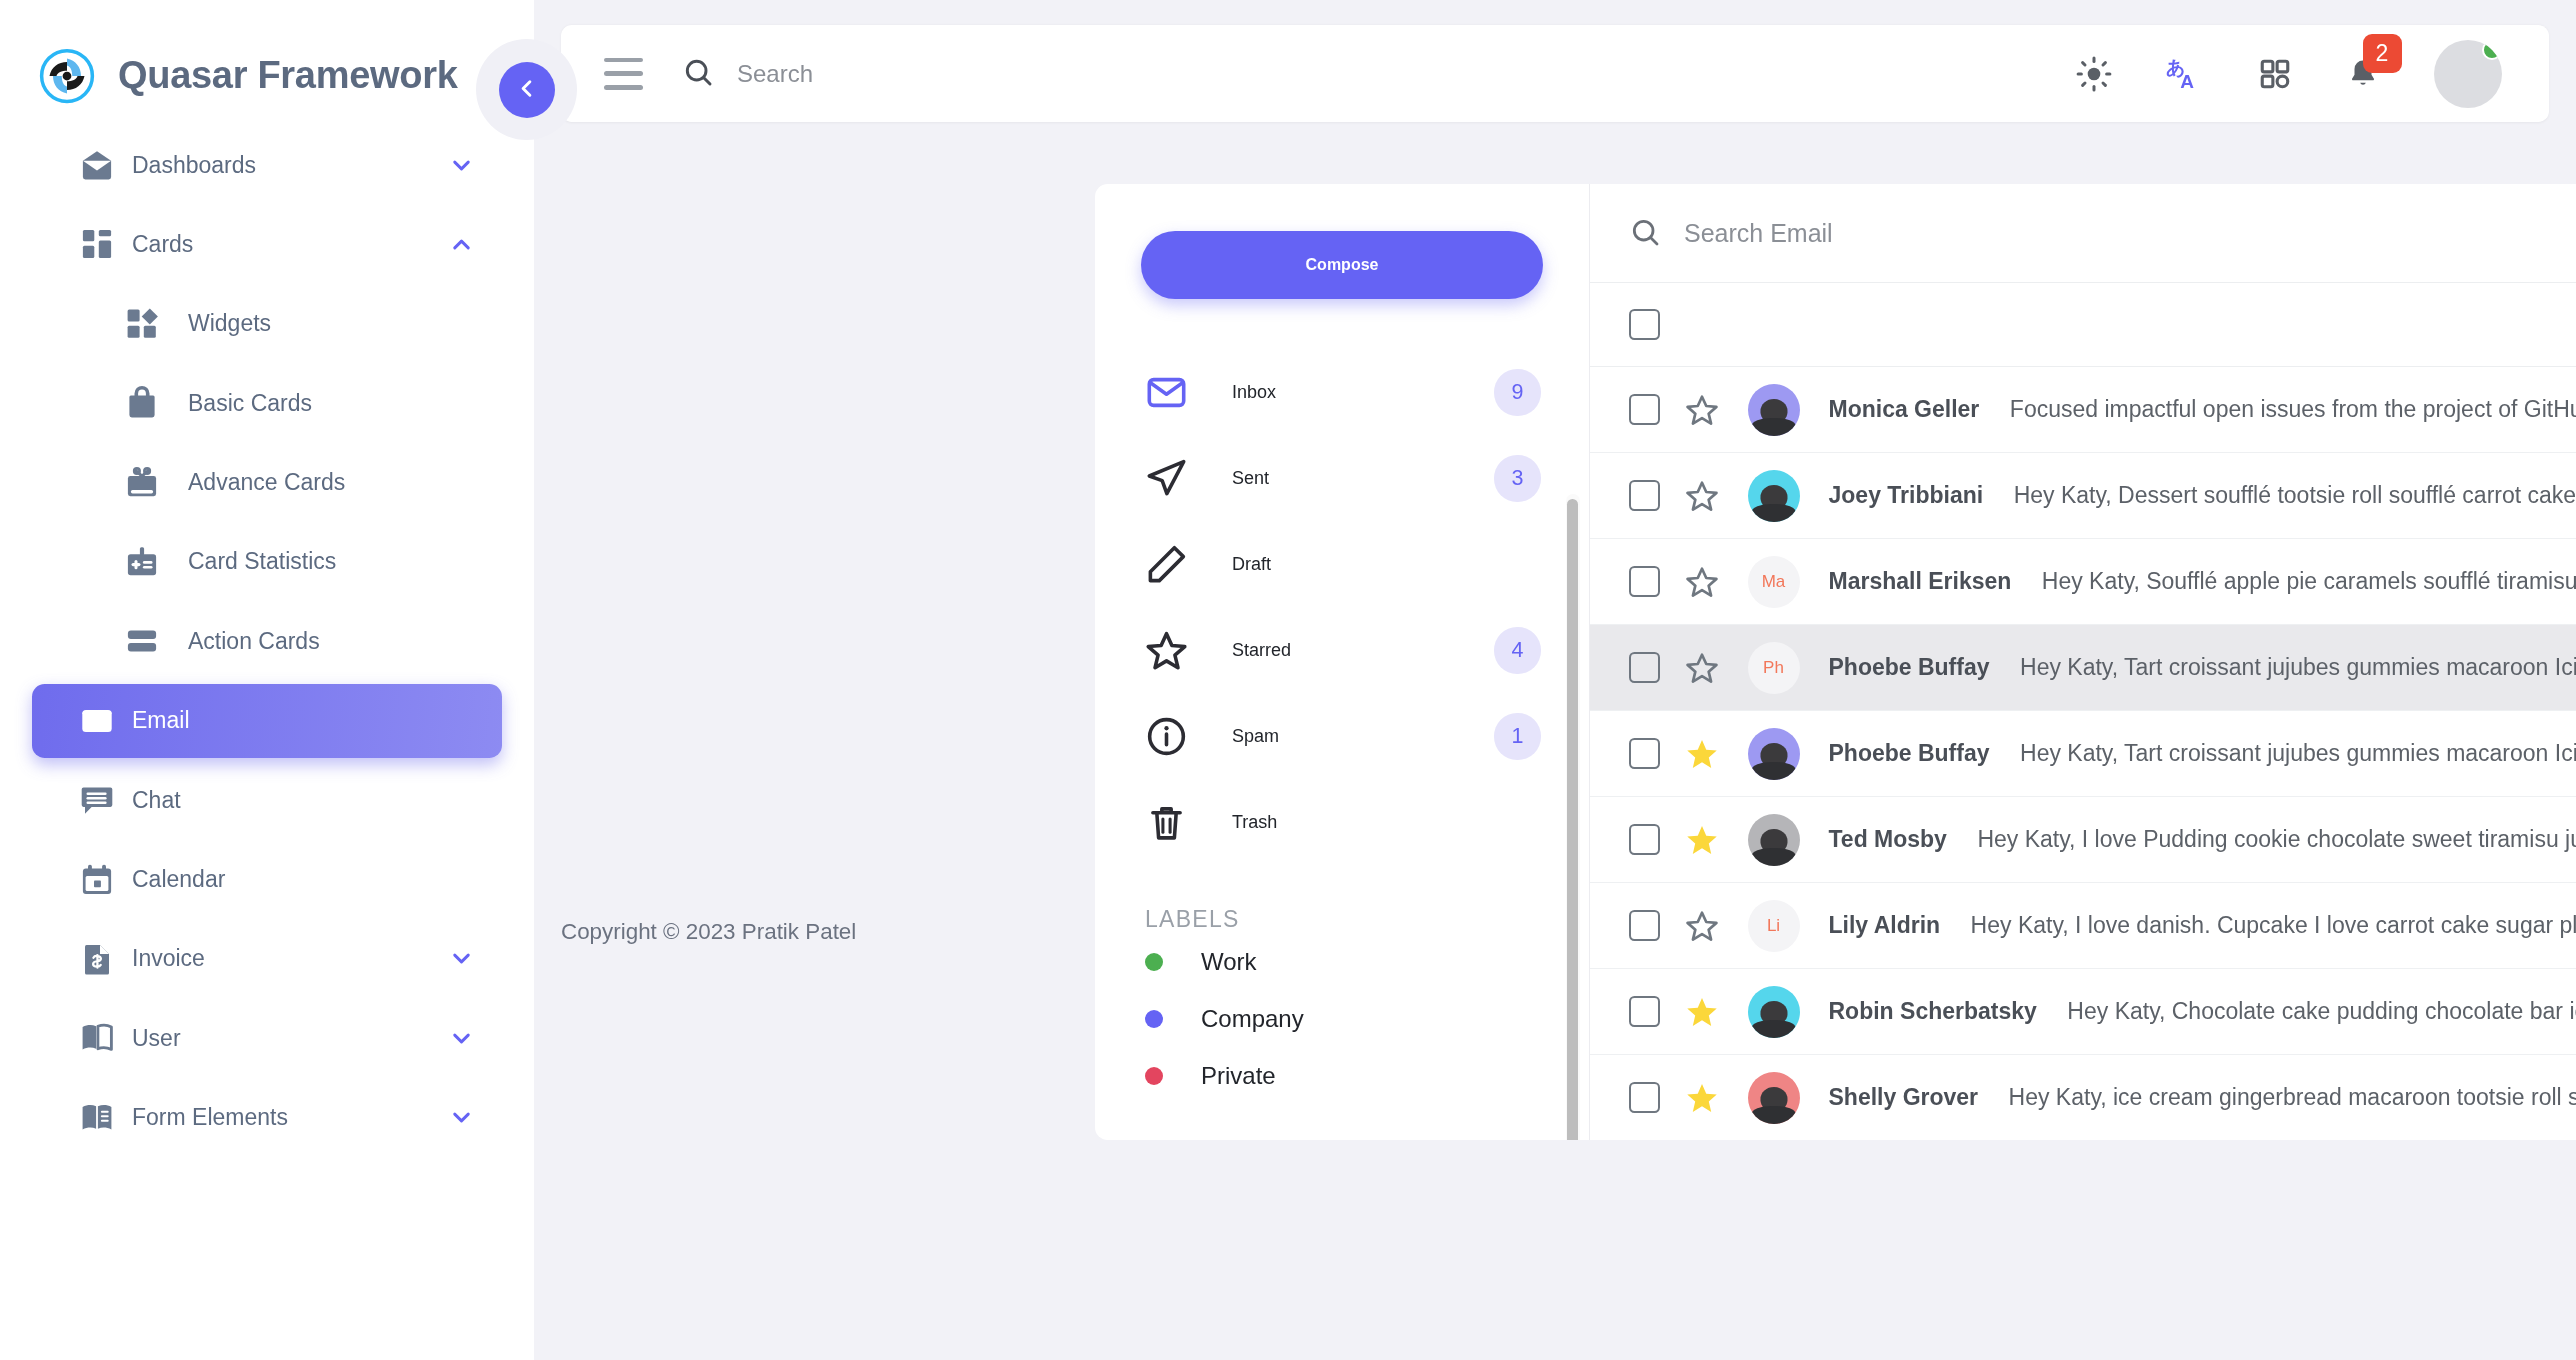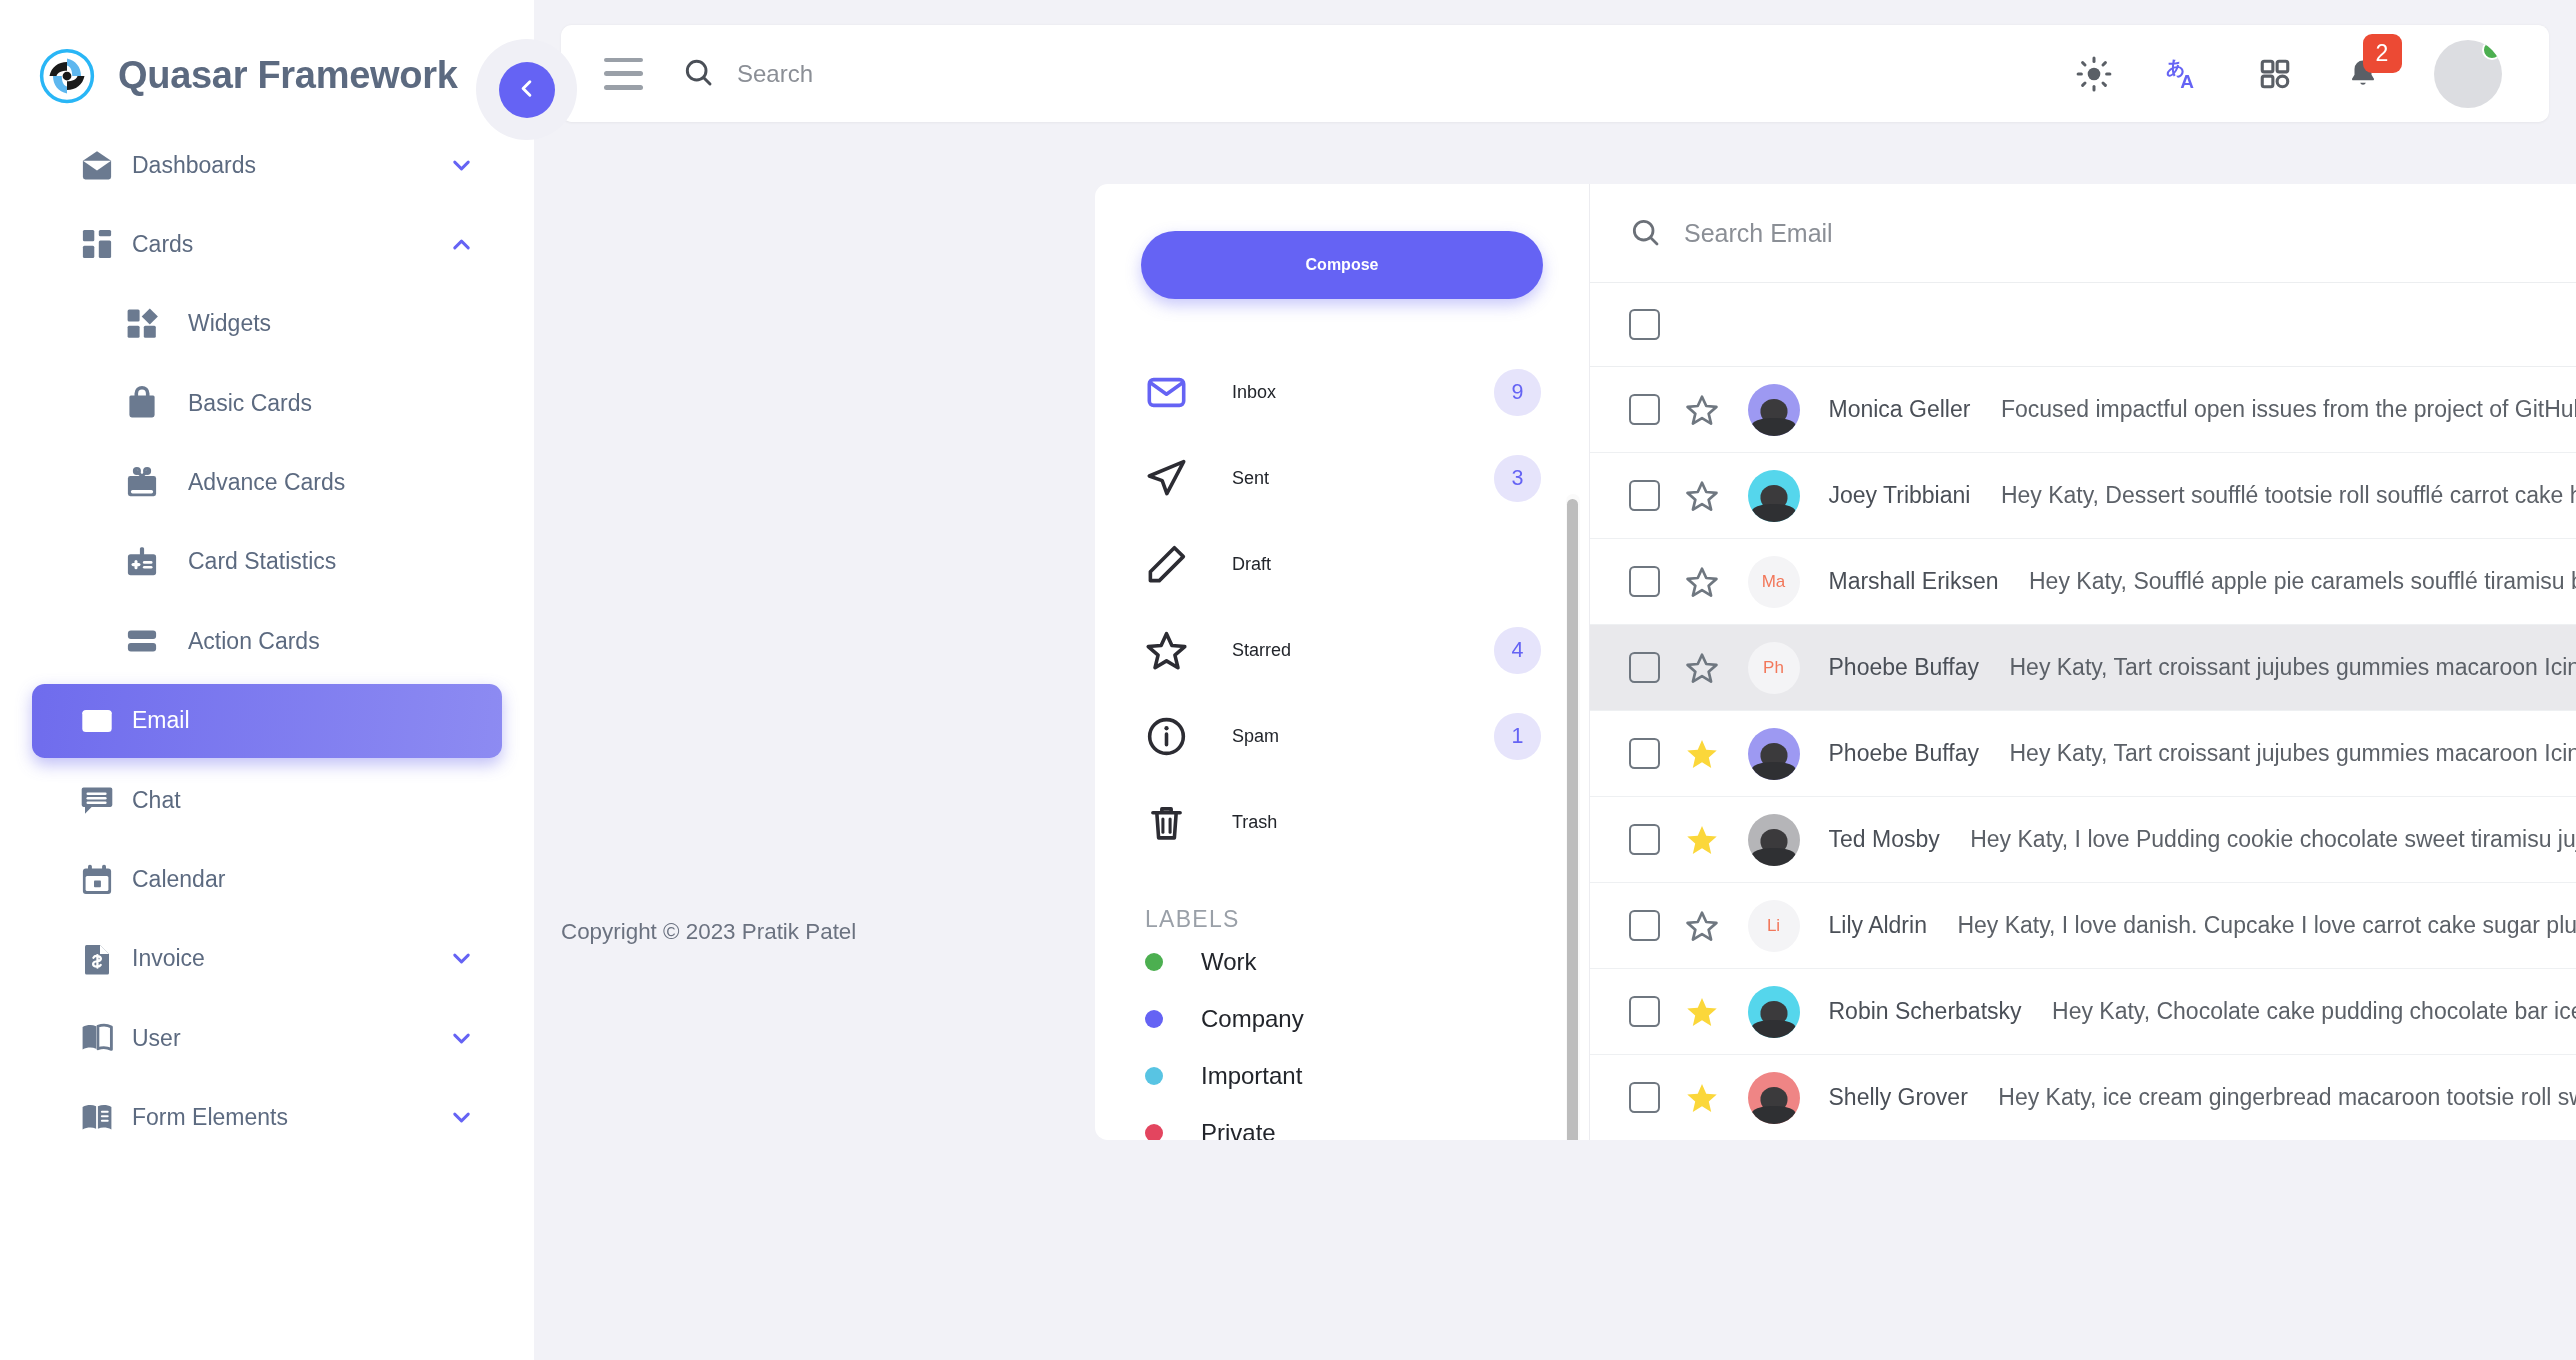--- a/index.html
+++ b/index.html
@@ -221,21 +221,21 @@
   .row .star { margin-left: 25px; cursor: pointer; display: flex; flex: 0 0 auto; }
   .row .av {
     width: 52px; height: 52px; border-radius: 50%;
     margin-left: 29px; flex: 0 0 52px;
     overflow: hidden; position: relative;
     display: flex; align-items: center; justify-content: center;
     font-size: 17px;
   }
   .row .av.initials { background: #f4f4f6; color: #f2775a; }
   .row .sender {
-    margin-left: 29px; font-size: 23px; font-weight: normal; color: #4a4f57;
+    margin-left: 29px; font-size: 23px; font-weight: bold; color: #4a4f57;
     white-space: nowrap;
   }
   .row .subject {
     margin-left: 30.5px; font-size: 23px; color: #5c6168;
     white-space: nowrap; overflow: hidden; text-overflow: ellipsis;
     flex: 1; min-width: 0;
   }
 
   .footer {
     position: absolute; left: 0; bottom: 0;
@@ -581,24 +581,20 @@
       <div id="label-container">
           <div class="label-row">
             <span class="l-dot" style="background:#4caf50"></span>
             <span class="l-name">Work</span>
           </div>
           <div class="label-row">
             <span class="l-dot" style="background:#6563f4"></span>
             <span class="l-name">Company</span>
           </div>
           <div class="label-row">
-            <span class="l-dot" style="background:#58c4e3"></span>
-            <span class="l-name">Important</span>
-          </div>
-          <div class="label-row">
             <span class="l-dot" style="background:#e3455f"></span>
             <span class="l-name">Private</span>
           </div>
         </div>
       <div class="esb-scroll">
           <i></i>
         </div>
     </div>
 
     <div class="email-list">

